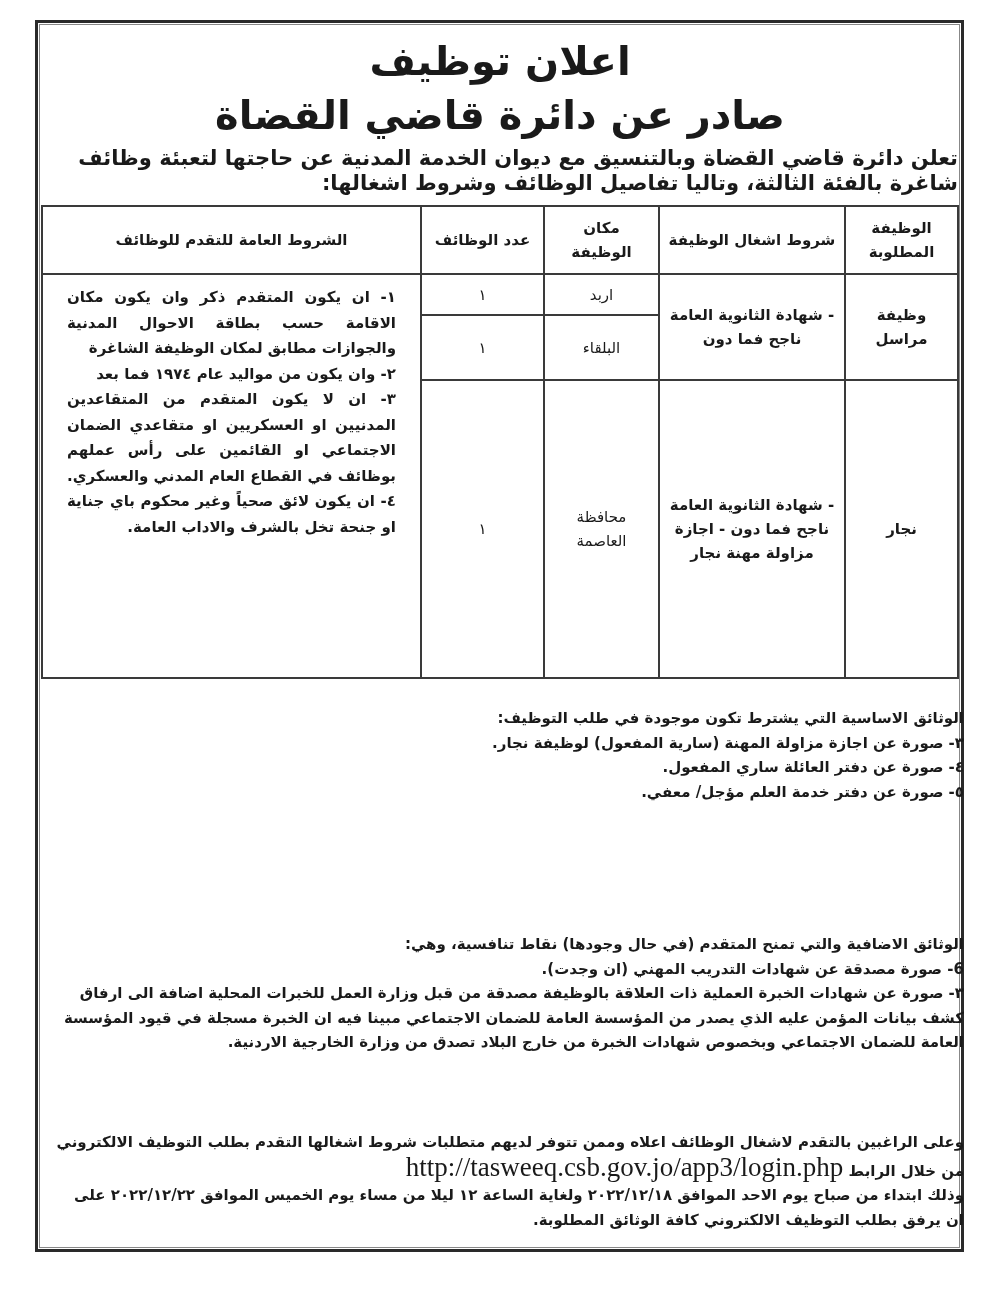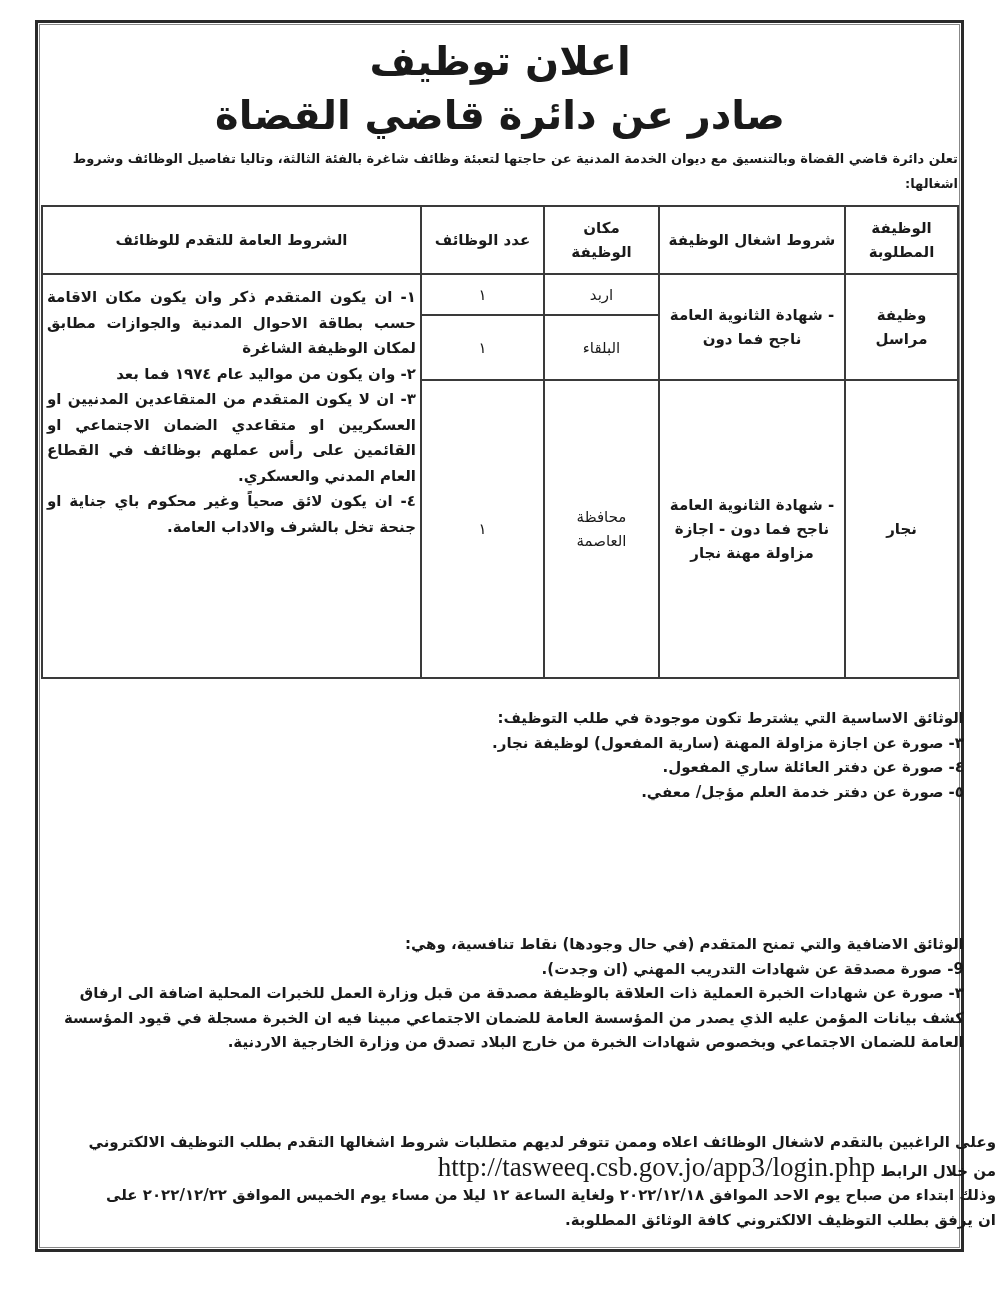--- a/index.html
+++ b/index.html
@@ -7,34 +7,34 @@
            font-family: "DejaVu Sans", sans-serif; color: #1a1a1a; }
     .frame { position: absolute; left: 35px; top: 20px; width: 929px; height: 1232px;
              border: 3px solid #2a2a2a; box-sizing: border-box; }
     .inner { position: absolute; left: 39px; top: 24px; width: 921px; height: 1224px;
              border: 1px solid #888; box-sizing: border-box; }
     .title1 { position: absolute; left: 200px; top: 36px; width: 600px; text-align: center;
               font-size: 40px; font-weight: bold; direction: rtl; line-height: 50px; }
     .title2 { position: absolute; left: 200px; top: 90px; width: 600px; text-align: center;
               font-size: 40px; font-weight: bold; direction: rtl; line-height: 50px; }
     .intro { position: absolute; left: 42px; top: 146px; width: 916px; direction: rtl;
-             font-size: 13px; font-weight: bold; line-height: 25px; text-align: right; }
+             font-size: 21px; font-weight: bold; line-height: 25px; text-align: right; }
     table.jobs { position: absolute; left: 41px; top: 205px; width: 918px; height: 474px;
                  border-collapse: collapse; direction: rtl; table-layout: fixed; }
     table.jobs td, table.jobs th { border: 2px solid #3a3a3a; font-size: 15px;
                  text-align: center; vertical-align: middle; padding: 2px 6px; line-height: 24px; }
     table.jobs th { font-weight: bold; height: 62px; }
     .col-job { width: 113px; }
     .col-cond { width: 186px; }
     .col-place { width: 115px; }
     .col-count { width: 123px; }
     .job-name { font-size: 18px; font-weight: bold; letter-spacing: 2px; }
     .cond-text { text-align: right; font-weight: bold; }
     .general { text-align: justify !important; vertical-align: top !important;
-               font-weight: bold; padding: 10px 4px !important; line-height: 25.5px !important; }
+               font-weight: bold; padding: 10px 24px !important; line-height: 25.5px !important; }
     .general p { margin: 0; }
     .section { position: absolute; left: 52px; width: 912px; direction: rtl; text-align: right;
                font-size: 15px; font-weight: bold; line-height: 24.5px; }
     .section p { margin: 0; }
     .url { font-family: "Liberation Serif", serif; font-weight: normal; font-size: 27px;
            direction: ltr; unicode-bidi: embed; }
   </style>
 </head>
 <body>
 
@@ -89,23 +89,23 @@
 
 <div class="section" style="top:706px;">
   <p>الوثائق الاساسية التي يشترط تكون موجودة في طلب التوظيف:</p>
   <p>٣- صورة عن اجازة مزاولة المهنة (سارية المفعول) لوظيفة نجار.</p>
   <p>٤- صورة عن دفتر العائلة ساري المفعول.</p>
   <p>٥- صورة عن دفتر خدمة العلم مؤجل/ معفي.</p>
 </div>
 
 <div class="section" style="top:932px;">
   <p>الوثائق الاضافية والتي تمنح المتقدم (في حال وجودها) نقاط تنافسية، وهي:</p>
-  <p>9- صورة مصدقة عن شهادات التدريب المهني (ان وجدت).</p>
+  <p>6- صورة مصدقة عن شهادات التدريب المهني (ان وجدت).</p>
   <p>٣- صورة عن شهادات الخبرة العملية ذات العلاقة بالوظيفة مصدقة من قبل وزارة العمل للخبرات المحلية اضافة الى ارفاق كشف بيانات المؤمن عليه الذي يصدر من المؤسسة العامة للضمان الاجتماعي مبينا فيه ان الخبرة مسجلة في قيود المؤسسة العامة للضمان الاجتماعي وبخصوص شهادات الخبرة من خارج البلاد تصدق من وزارة الخارجية الاردنية.</p>
 </div>
 
-<div class="section" style="top:1130px;margin-left:32px;">
+<div class="section" style="top:1130px;">
   <p>
     <span>وعلى الراغبين بالتقدم لاشغال الوظائف اعلاه وممن تتوفر لديهم متطلبات شروط اشغالها التقدم بطلب التوظيف الالكتروني من خلال الرابط</span>
     <span class="url">http://tasweeq.csb.gov.jo/app3/login.php</span>
   </p>
   <p>وذلك ابتداء من صباح يوم الاحد الموافق ٢٠٢٢/١٢/١٨ ولغاية الساعة ١٢ ليلا من مساء يوم الخميس الموافق ٢٠٢٢/١٢/٢٢ على ان يرفق بطلب التوظيف الالكتروني كافة الوثائق المطلوبة.</p>
 </div>
 
 </body></html>

